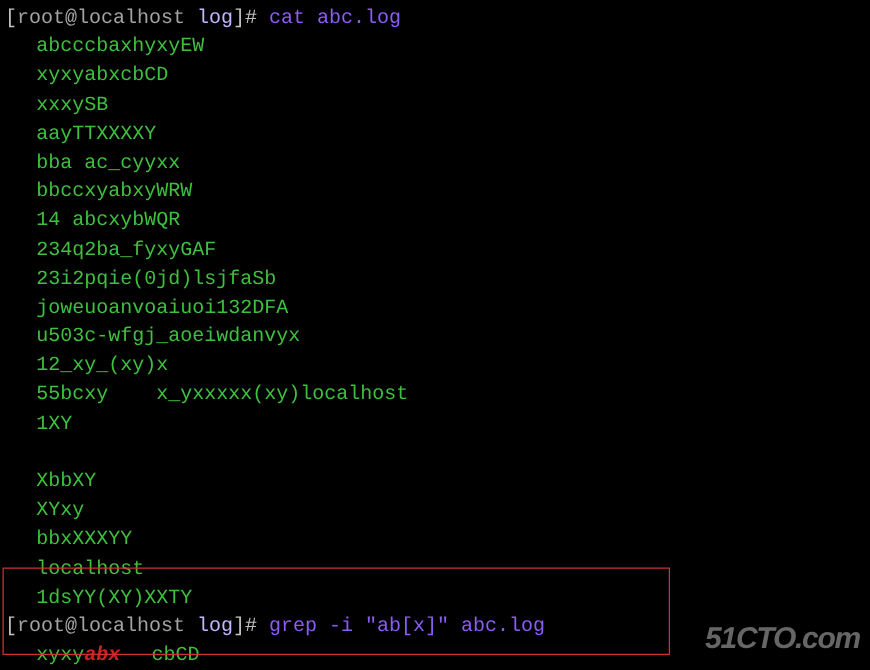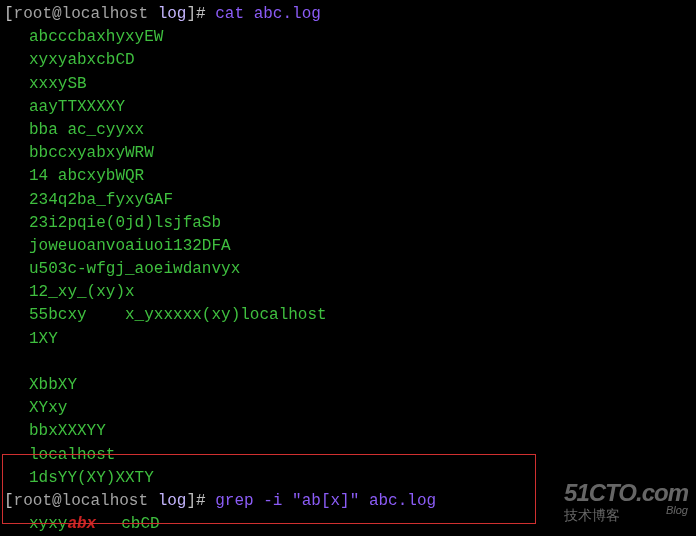--- a/index.html
+++ b/index.html
@@ -73,14 +73,13 @@
 <div class="line output">1dsYY(XY)XXTY</div>
 
 <div class="line"><span class="prompt-bracket">[</span><span class="prompt-user">root@localhost</span><span class="prompt-path"> log</span><span class="prompt-bracket">]</span><span class="prompt-symbol">#</span><span class="cmd"> grep -i "ab[x]" abc.log</span></div>
 
 <div class="line"><span class="output">xyxy</span><span class="match">abx</span><span class="output">cbCD</span></div>
 
 <div class="red-box"></div>
 
 <div class="watermark">
   <div class="wm1">51CTO.com</div>
-  <div><span class="wm2">技术博客</span> <span class="blog">Blog</span></div>
 </div>
 
 </body></html>

